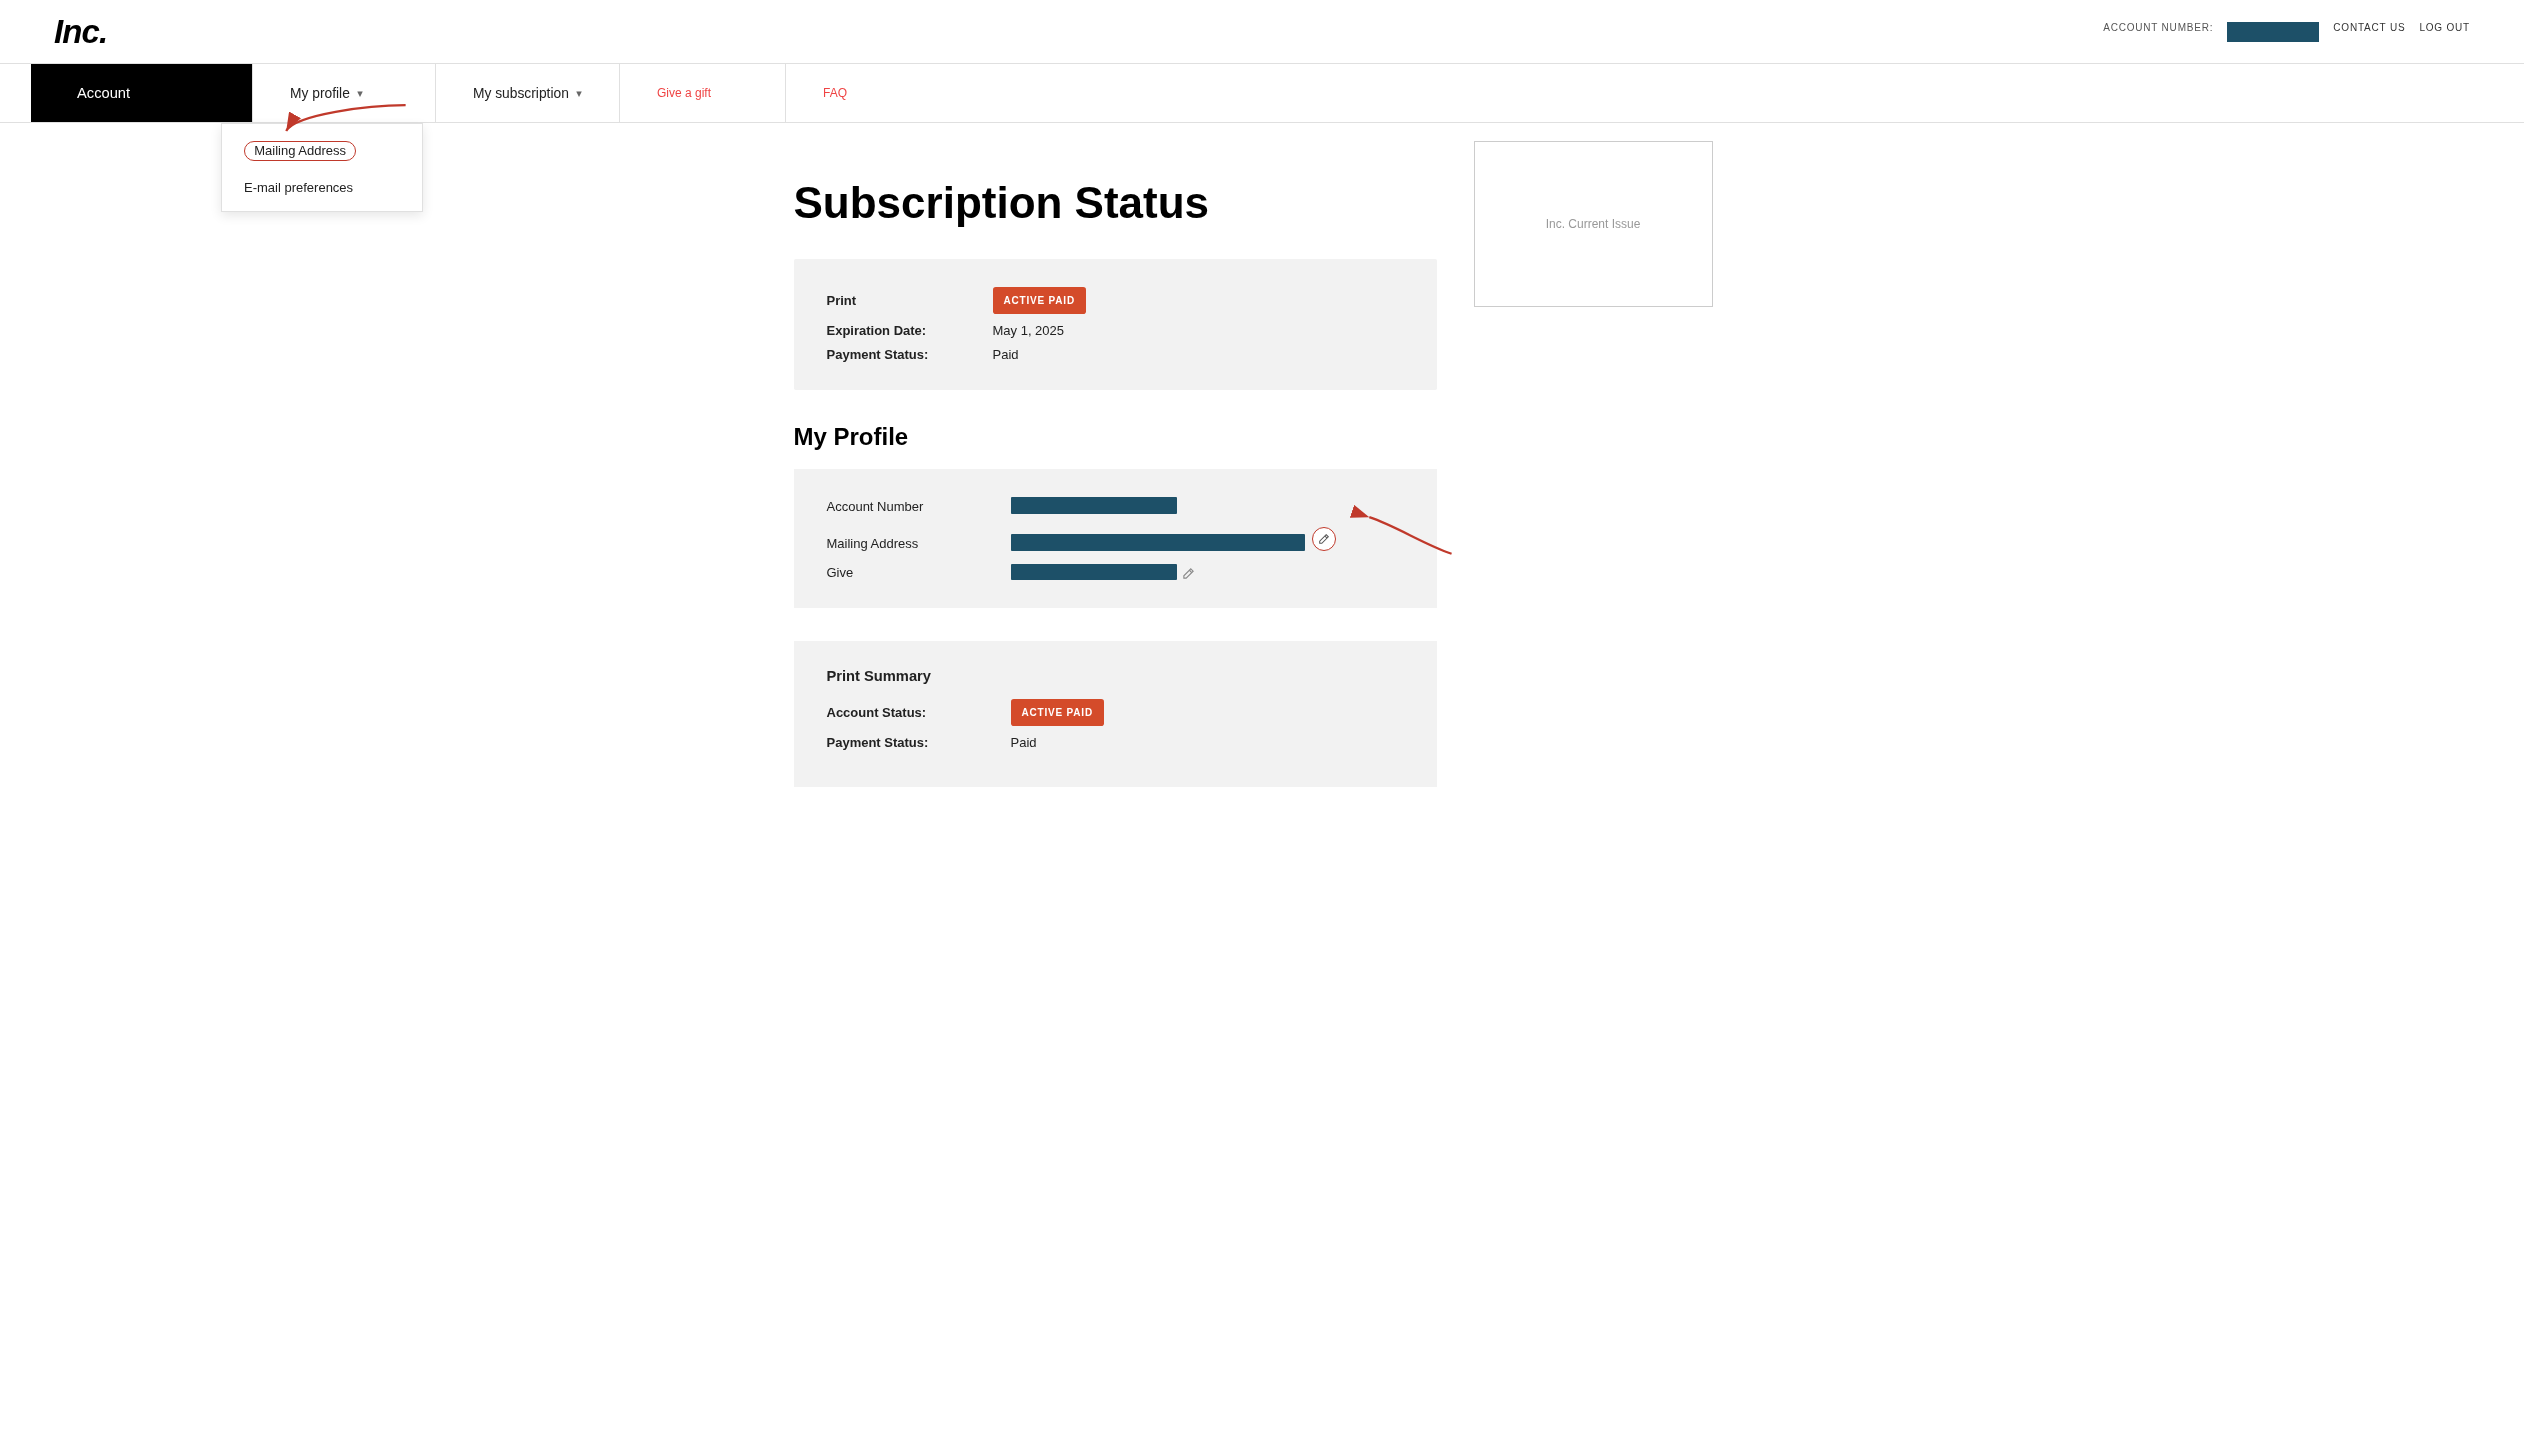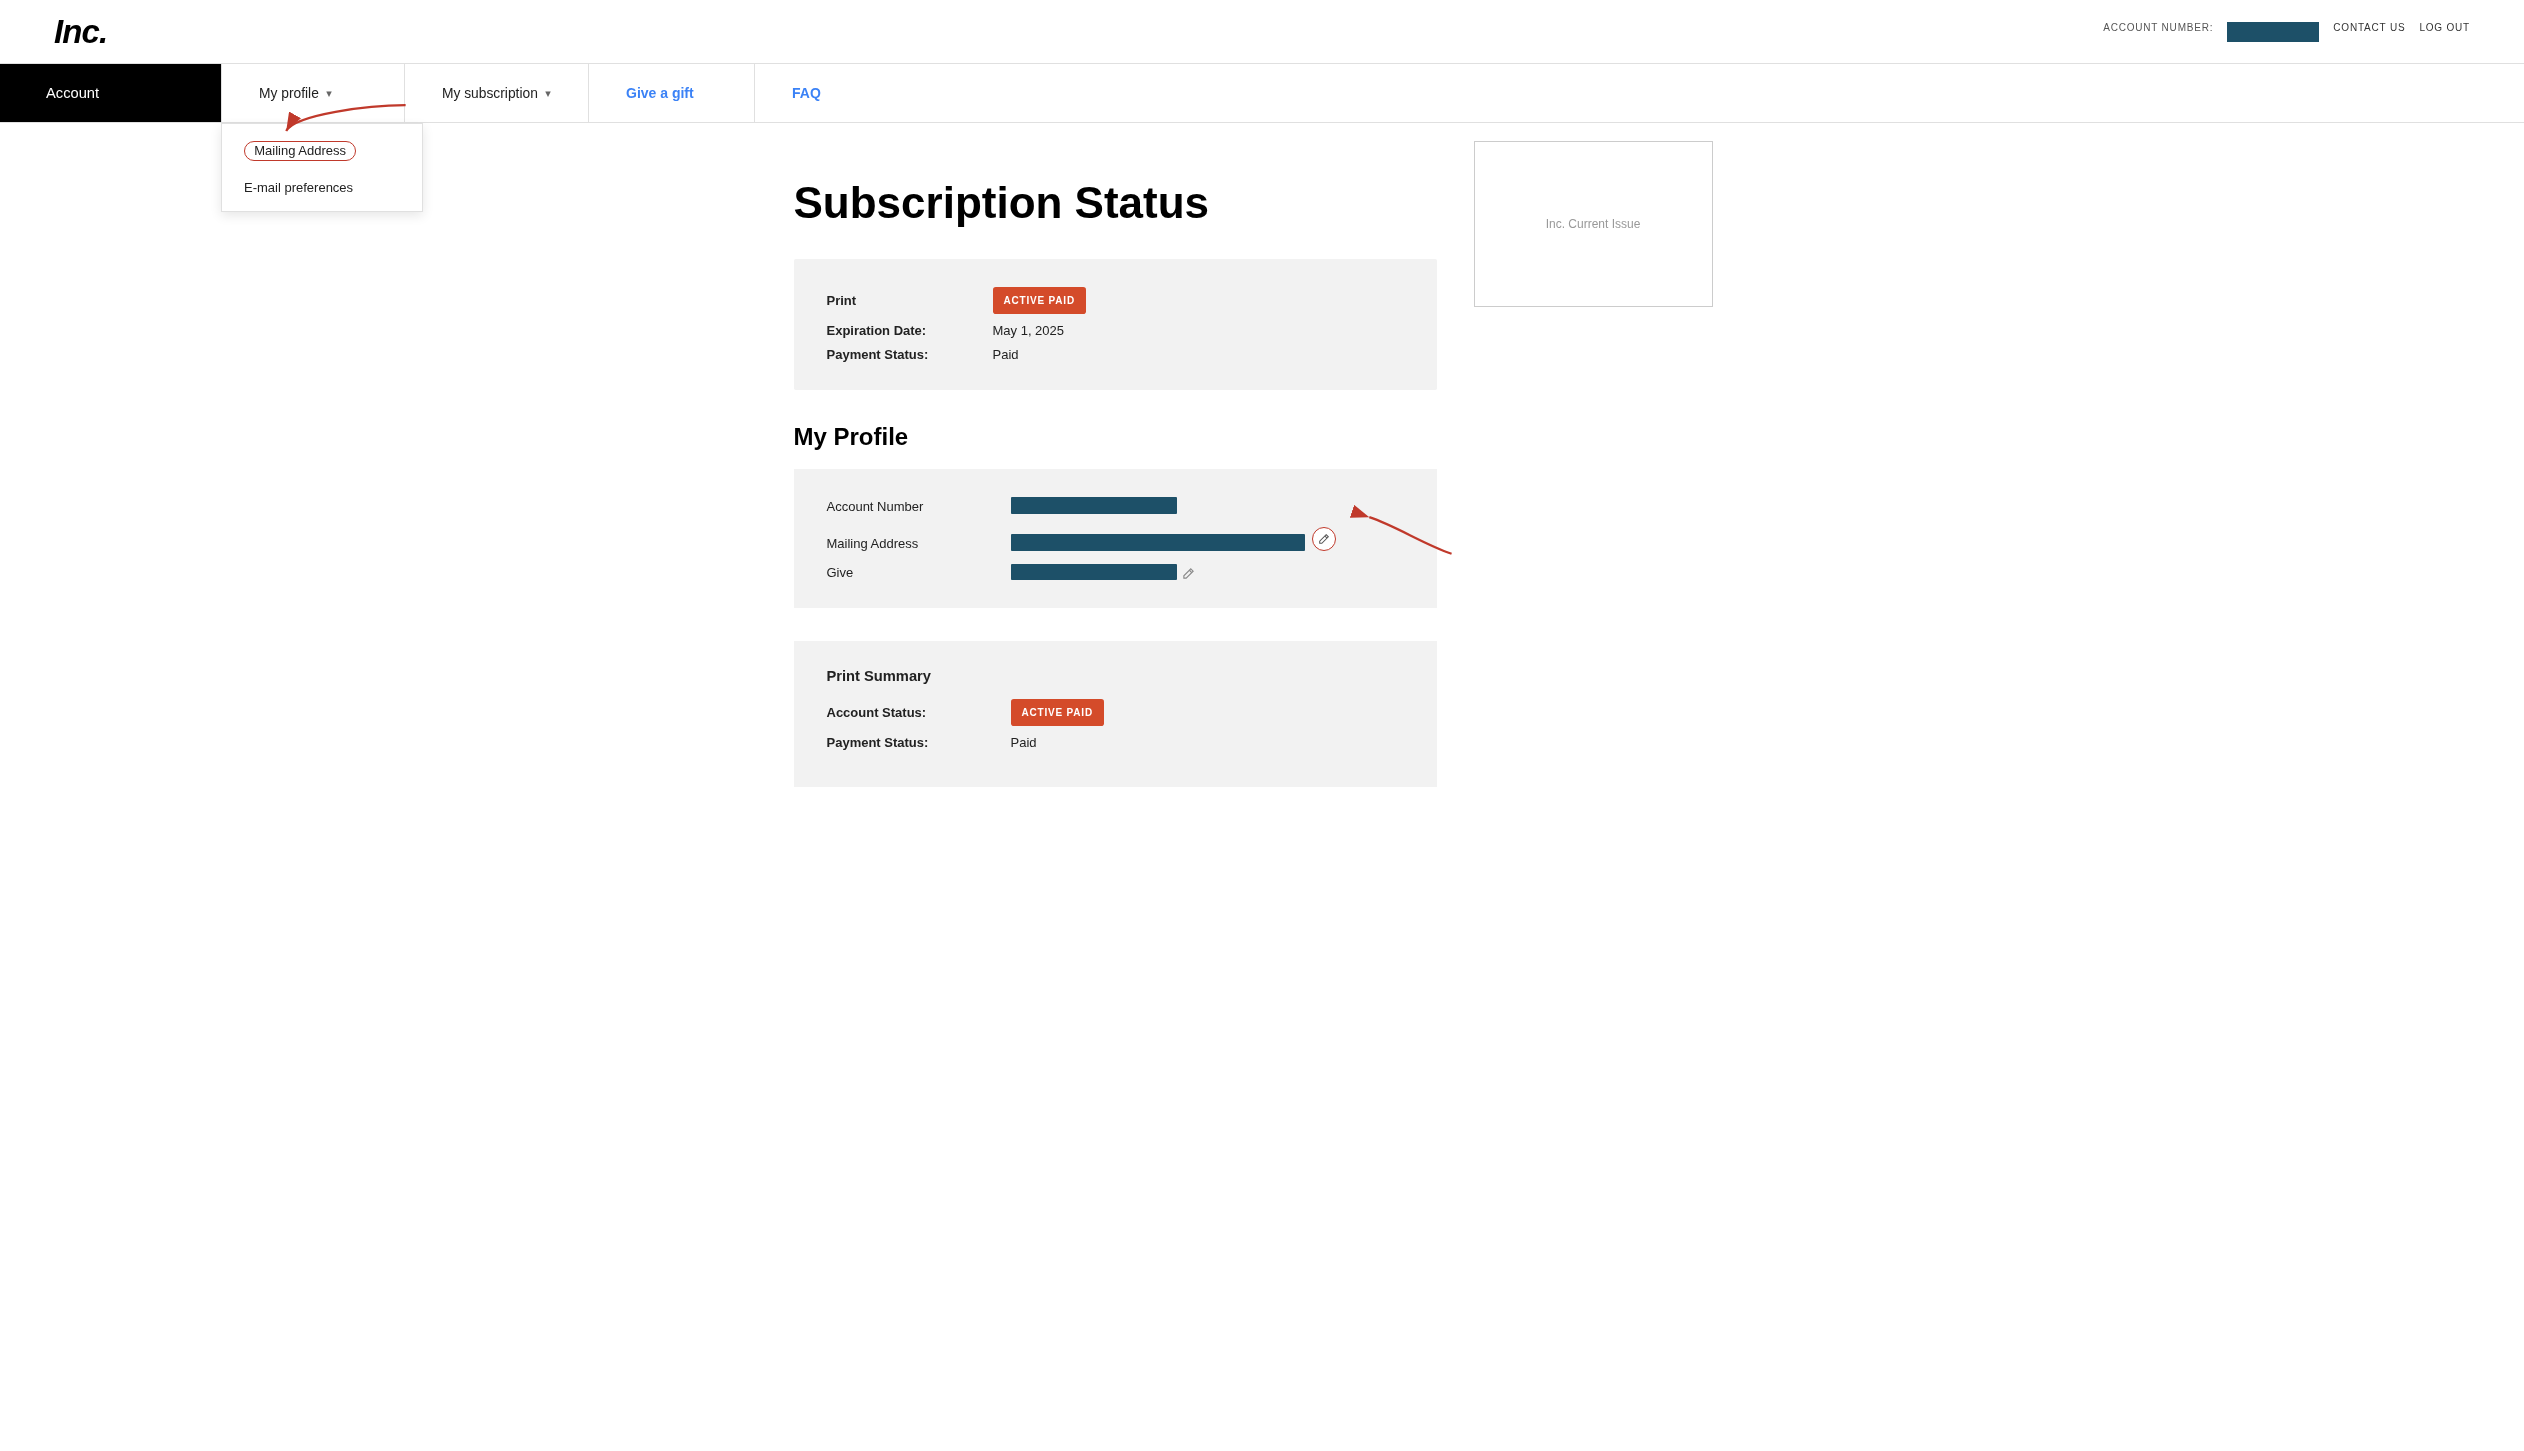--- a/index.html
+++ b/index.html
@@ -59,44 +59,44 @@
     }
     .nav-account {
       background: #000;
       color: #fff;
       display: flex;
       align-items: center;
       padding: 0 46px;
       font-size: 14.7px;
       font-weight: 500;
       min-width: 221px;
+      margin-left: 31px;
     }
     .nav-item {
       display: flex;
       align-items: center;
       padding: 0 37px;
       font-size: 13.8px;
       color: #222;
       cursor: pointer;
       border-right: 0.9px solid #e0e0e0;
       gap: 7.4px;
       position: relative;
       min-width: 184px;
     }
     .nav-item .chevron { font-size: 11px; color: #666; }
     .nav-item-plain {
       display: flex;
       align-items: center;
       padding: 0 37px;
-      font-size: 14px;
-      color: #3b82f6;
+      font-size: 12px;
+      color: #ef4444;
       cursor: pointer;
       border-right: 0.9px solid #e0e0e0;
       min-width: 166px;
-      font-weight: bold;
     }
 
     
     .dropdown-menu {
       position: absolute;
       top: 59px;
       left: 221px;
       background: #fff;
       border: 0.9px solid #e0e0e0;
       box-shadow: 0 3.7px 11px rgba(0,0,0,0.1);

